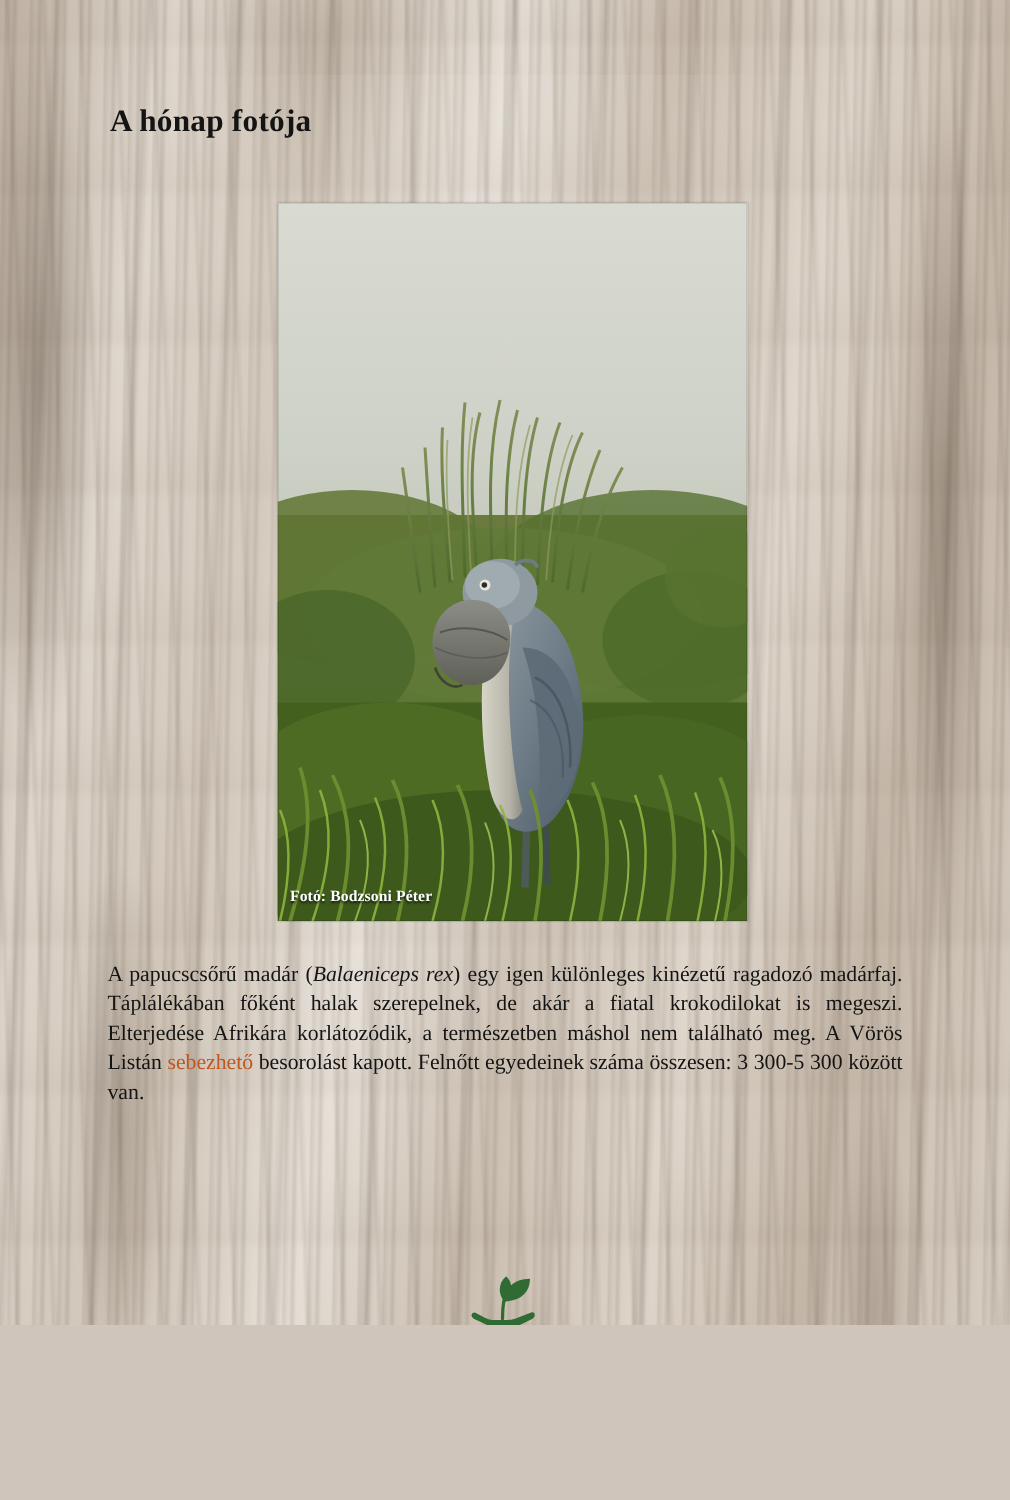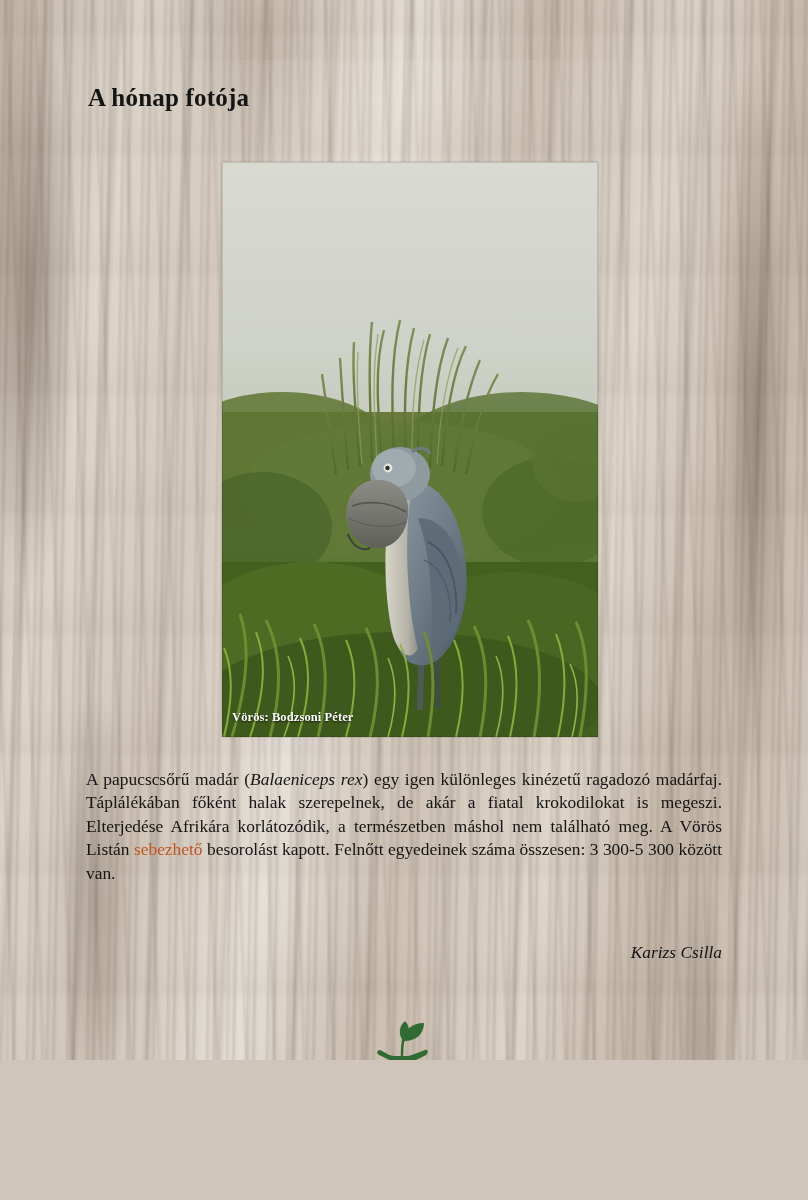--- a/index.html
+++ b/index.html
@@ -293,27 +293,26 @@
           <path d="M62 575 C76 538 74 512 66 494"></path>
           <path d="M166 575 C176 540 174 514 166 496"></path>
           <path d="M274 575 C284 538 282 512 274 494"></path>
           <path d="M350 575 C358 542 356 518 348 502"></path>
         </g>
 
         <rect x="0" y="0" width="376" height="575" fill="none" stroke="rgba(0,0,0,0.12)" stroke-width="2"></rect>
       </svg>
     </div>
 
-    <div class="photo-credit">Vörös: Bodzsoni Péter</div>
+    <div class="photo-credit">Fotó: Bodzsoni Péter</div>
 
     <div class="body-text">
       <span>A papucscsőrű madár (</span><span class="sci">Balaeniceps rex</span><span>) egy igen különleges kinézetű ragadozó madárfaj. Táplálékában főként halak szerepelnek, de akár a fiatal krokodilokat is megeszi. Elterjedése Afrikára korlátozódik, a természetben máshol nem található meg. A Vörös Listán </span><span class="vuln">sebezhető</span><span> besorolást kapott. Felnőtt egyedeinek száma összesen: 3 300-5 300 között van.</span>
     </div>
 
-    <div class="signature">Karizs Csilla</div>
 
     <div class="logo">
       <svg width="60" height="52" viewBox="0 0 60 52" xmlns="http://www.w3.org/2000/svg" aria-hidden="true">
 
         <path d="M30 22 C30 12 38 5 50 5 C50 16 42 23 30 23 Z" fill="#2f6b33"></path>
         <path d="M29 23 C24 16 25 8 31 3 C37 9 36 18 30 24 Z" fill="#2f6b33"></path>
 
         <path d="M29 23 C28 29 28 33 28 37" stroke="#2f6b33" stroke-width="2.6" fill="none" stroke-linecap="round"></path>
 
         <path d="M6 32 C3 32 2 35 5 37 L22 45 C26 47 32 47 36 45 L52 37 C55 35 54 31 51 32 L38 37 C35 38 33 38 30 38 L20 38 C16 38 12 35 6 32 Z" fill="#2f6b33"></path>

